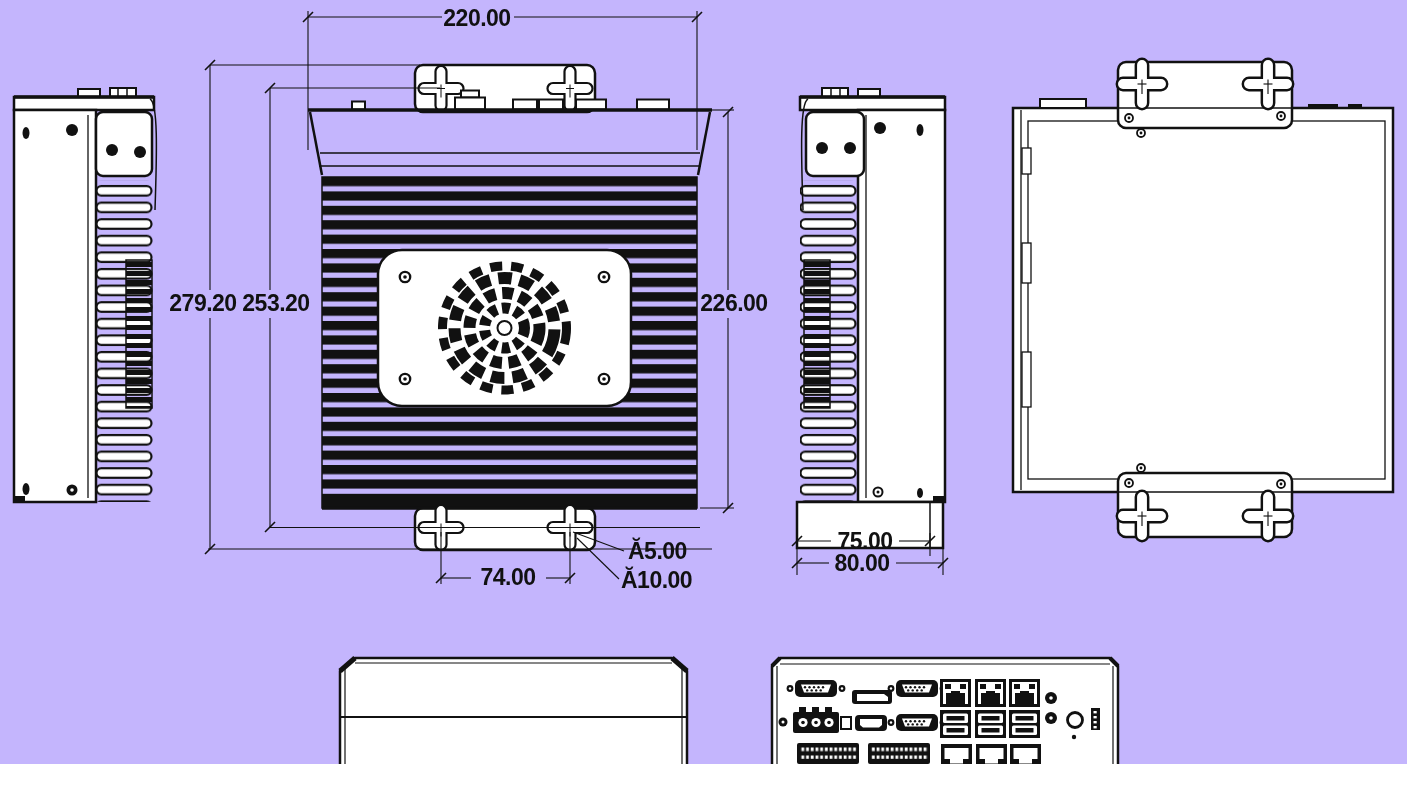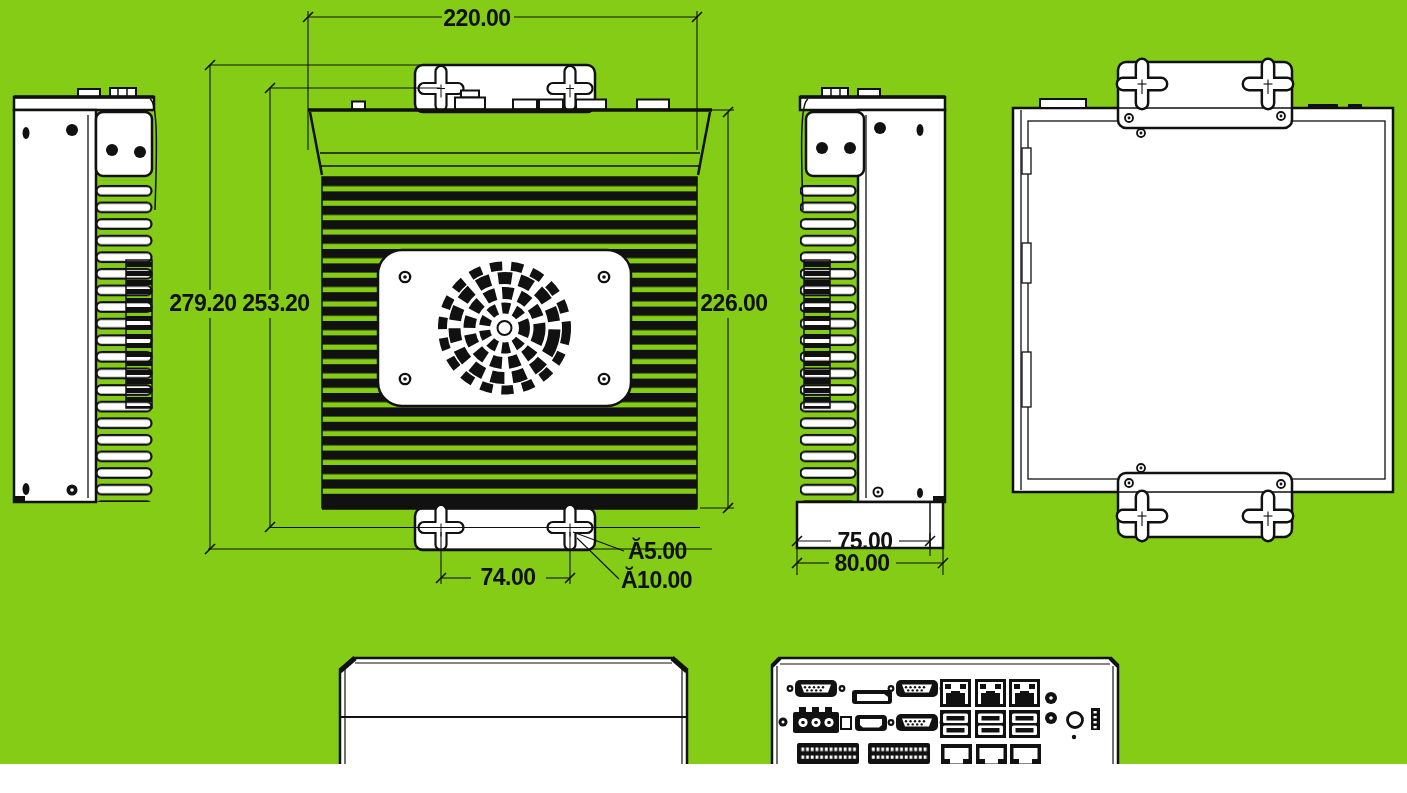--- a/index.html
+++ b/index.html
@@ -1,16 +1,16 @@
 <!DOCTYPE html>
 <html><head>
 <meta charset="utf-8">
 <style>
   html,body{margin:0;padding:0;background:#fff;}
-  .canvas{width:1407px;height:764px;position:relative;background:#84cc16;overflow:hidden;}
+  .canvas{width:1407px;height:764px;position:relative;background:#c4b5fd;overflow:hidden;}
   svg{display:block;}
   .dim{font:600 23px "Liberation Sans", sans-serif;fill:#111;letter-spacing:-0.5px;}
 </style>
 </head>
 <body>
 
 <div class="canvas">
 <svg width="1407" height="793" viewBox="0 0 1407 793" xmlns="http://www.w3.org/2000/svg">
 <defs>
   <pattern id="hFins" width="10" height="14.4" patternUnits="userSpaceOnUse" patternTransform="translate(0,177)">

